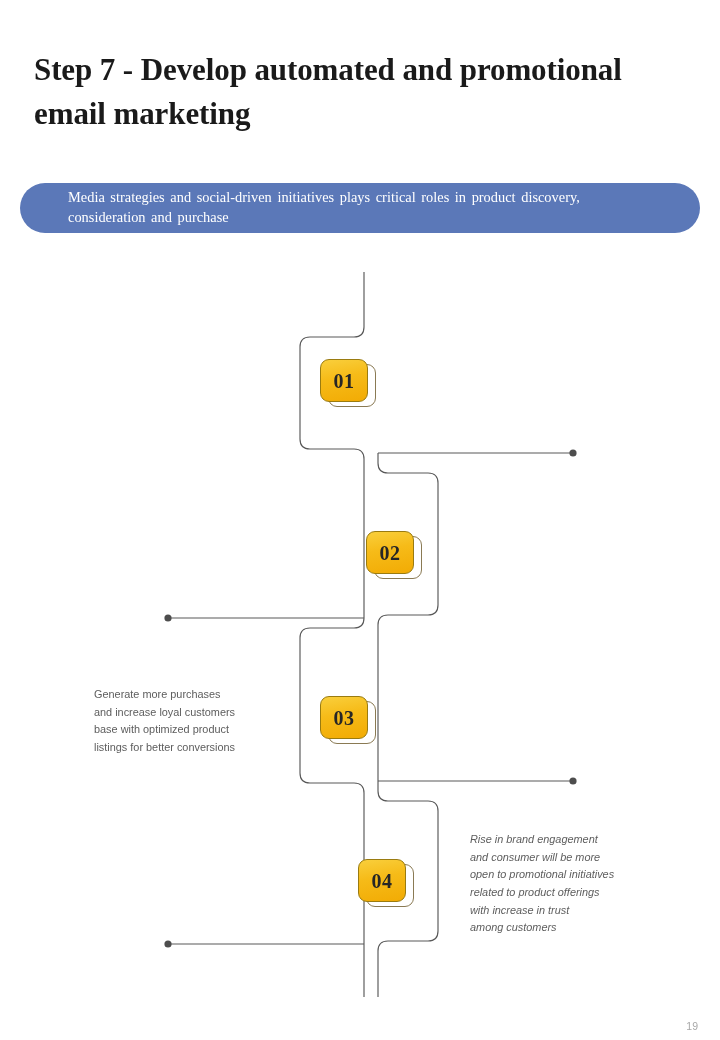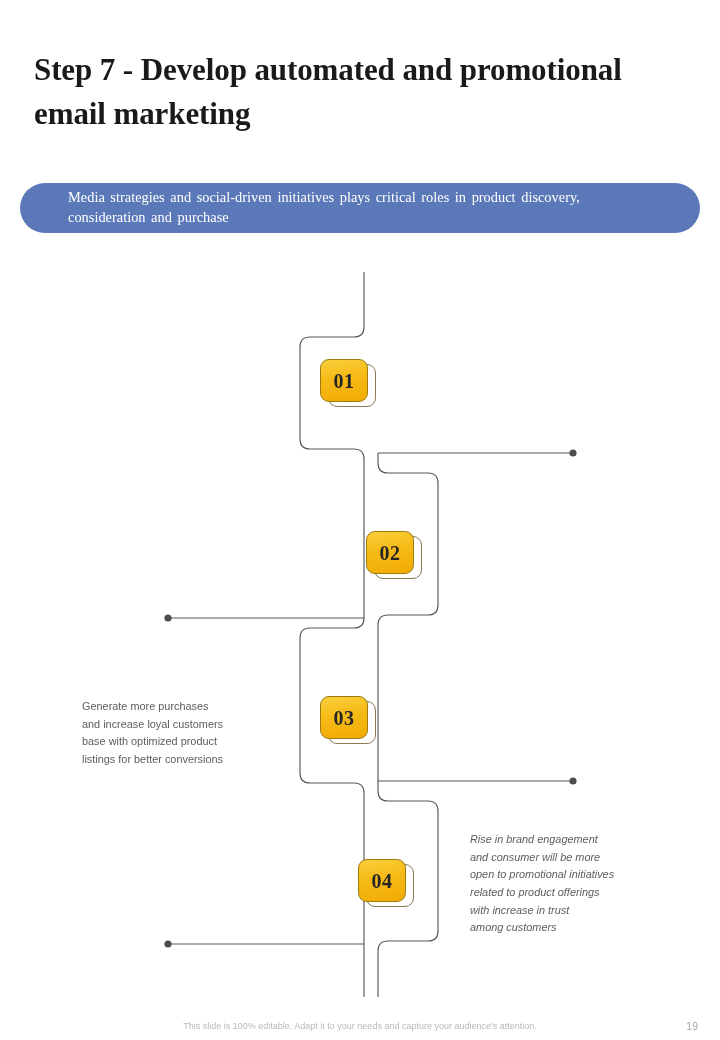--- a/index.html
+++ b/index.html
@@ -129,21 +129,21 @@
     font-size: 10.9px;
     line-height: 1.62;
     color: #5d5d5d;
     white-space: pre-line;
   }
   .desc-left  { text-align: left; width: 205px; }
   .desc-right { text-align: left; width: 200px; }
 
   .desc-1 { left: 92px;  top: 358px; }
   .desc-2 { left: 458px; top: 512px; }
-  .desc-3 { left: 82px;  top: 686px; margin-top: 12px; }
+  .desc-3 { left: 94px;  top: 686px; }
   .desc-4 { left: 470px; top: 831px; font-style: italic; }
 
   
   .footer-note {
     position: absolute;
     left: 0;
     top: 1021px;
     width: 720px;
     text-align: center;
     font-family: "Liberation Sans", sans-serif;
@@ -242,16 +242,15 @@
 and increase loyal customers
 base with optimized product
 listings for better conversions</div>
   <div class="desc desc-right desc-4">Rise in brand engagement
 and consumer will be more
 open to promotional initiatives
 related to product offerings
 with increase in trust
 among customers</div>
 
-  <div class="footer-note">This slide is 100% editable. Adapt it to your needs and capture your audience's attention.</div>
   <div class="page-num">19</div>
 
 </div>
 
 </body></html>

